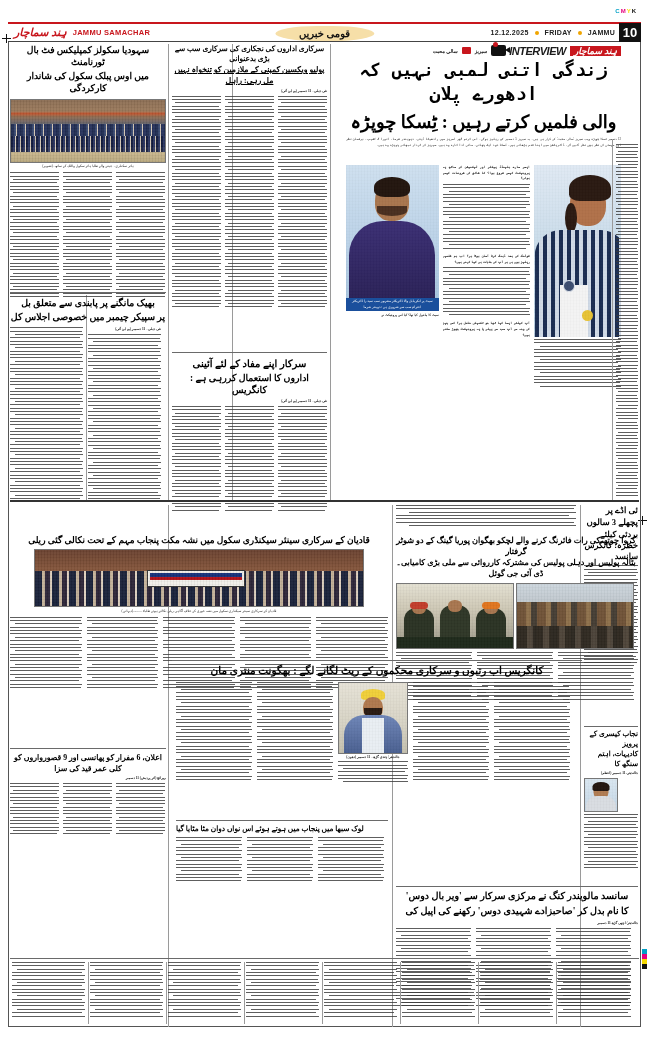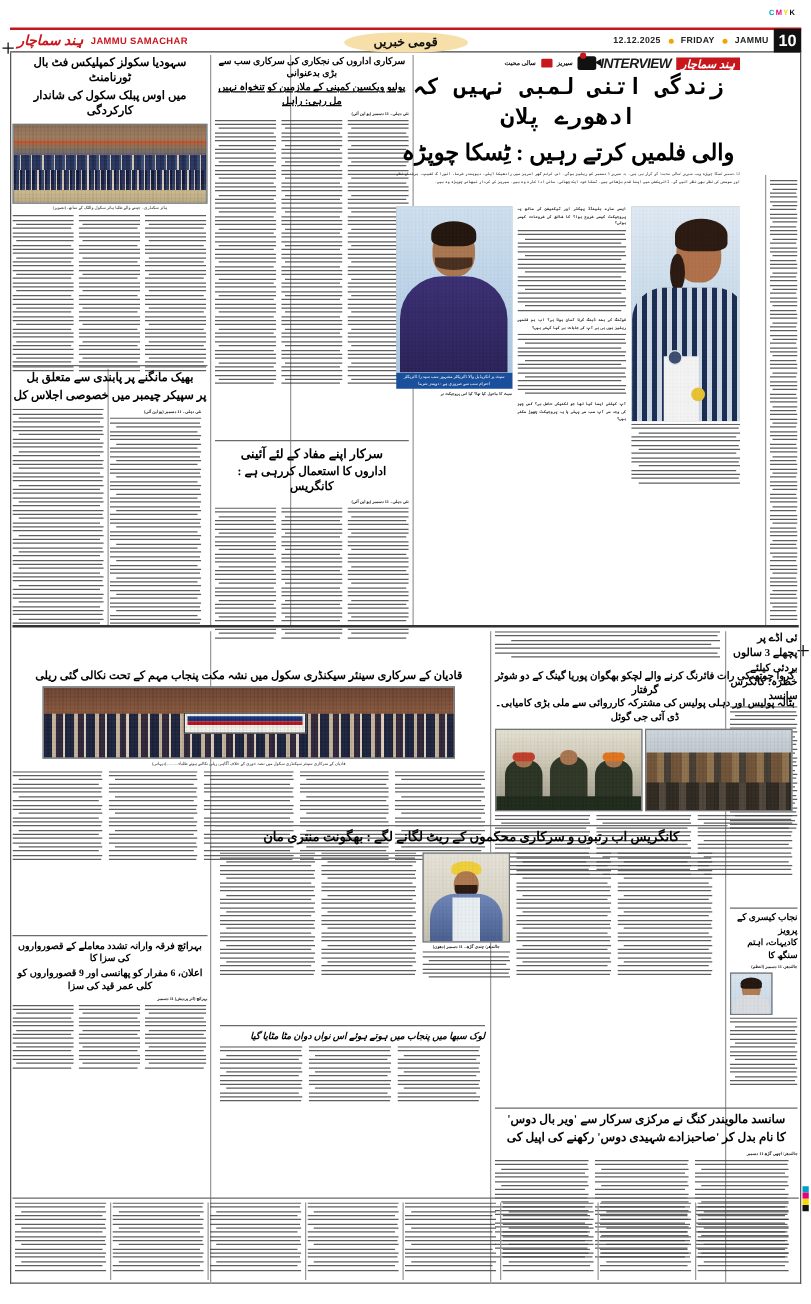--- a/index.html
+++ b/index.html
@@ -761,21 +761,21 @@
           <i></i>
           <i></i>
           <i></i>
           <i></i>
           <i></i>
           <i></i>
       </div>
     </div>
   </div>
 
-  <div class="box" style="left:317px;top:44px;width:275px;">
+  <div class="box" style="left:346px;top:44px;width:275px;">
 
     <div style="display:flex;align-items:center;justify-content:flex-end;gap:4px;height:13px;">
       <span class="kicker" style="font-size:5px;">سالی محبت</span>
       <span style="width:9px;height:7px;background:#c8161d;border-radius:1px;display:inline-block"></span>
       <span class="kicker" style="font-size:5px;">سیریز</span>
       <span id="interview-flag" style="position:static;">
         <span class="cam"></span>
         <span class="word">INTERVIEW</span>
       </span>
       <span class="red-badge">ہِند سماچار</span>
@@ -1433,21 +1433,21 @@
           <i></i>
           <i></i>
           <i></i>
           <i></i>
       </div>
     </div>
   </div>
 
   <div class="hrule" style="left:176px;top:820px;width:212px;"></div>
   <div class="box" style="left:176px;top:824px;width:212px;">
-    <div class="hl" style="font-size:7.4px;text-align:right;font-style:italic;">لوک سبھا میں پنجاب میں ہوتے ہوئے اس نواں دوان مٹا مٹایا گیا</div>
+    <div class="hl" style="font-size:7.4px;text-align:left;">لوک سبھا میں پنجاب میں ہوتے ہوئے اس نواں دوان مٹا مٹایا گیا</div>
     <div style="display:flex;gap:5px;margin-top:3px;">
       <div class="lines" style="width:66px;height:50px;">
         <i></i>
           <i></i>
           <i></i>
           <i></i>
           <i></i>
           <i></i>
           <i></i>
           <i></i>
@@ -1488,21 +1488,20 @@
           <i></i>
           <i></i>
           <i></i>
           <i></i>
       </div>
     </div>
   </div>
 
   <div class="hrule" style="left:10px;top:748px;width:156px;"></div>
   <div class="box" style="left:10px;top:752px;width:156px;">
-    <div class="hl" style="font-size:7.6px;">بہرائچ فرقہ وارانہ تشدد معاملے کے قصورواروں کی سزا کا</div>
     <div class="hl" style="font-size:7.8px;margin-top:1px;">اعلان، 6 مفرار کو پھانسی اور 9 قصورواروں کو کلی عمر قید کی سزا</div>
     <div class="cap" style="text-align:right;margin-top:2px;font-weight:bold;">بہرائچ (اتر پردیش) 11 دسمبر</div>
     <div style="display:flex;gap:4px;margin-top:2px;">
       <div class="lines" style="width:49px;height:60px;">
         <i></i>
           <i></i>
           <i></i>
           <i></i>
           <i></i>
           <i></i>

